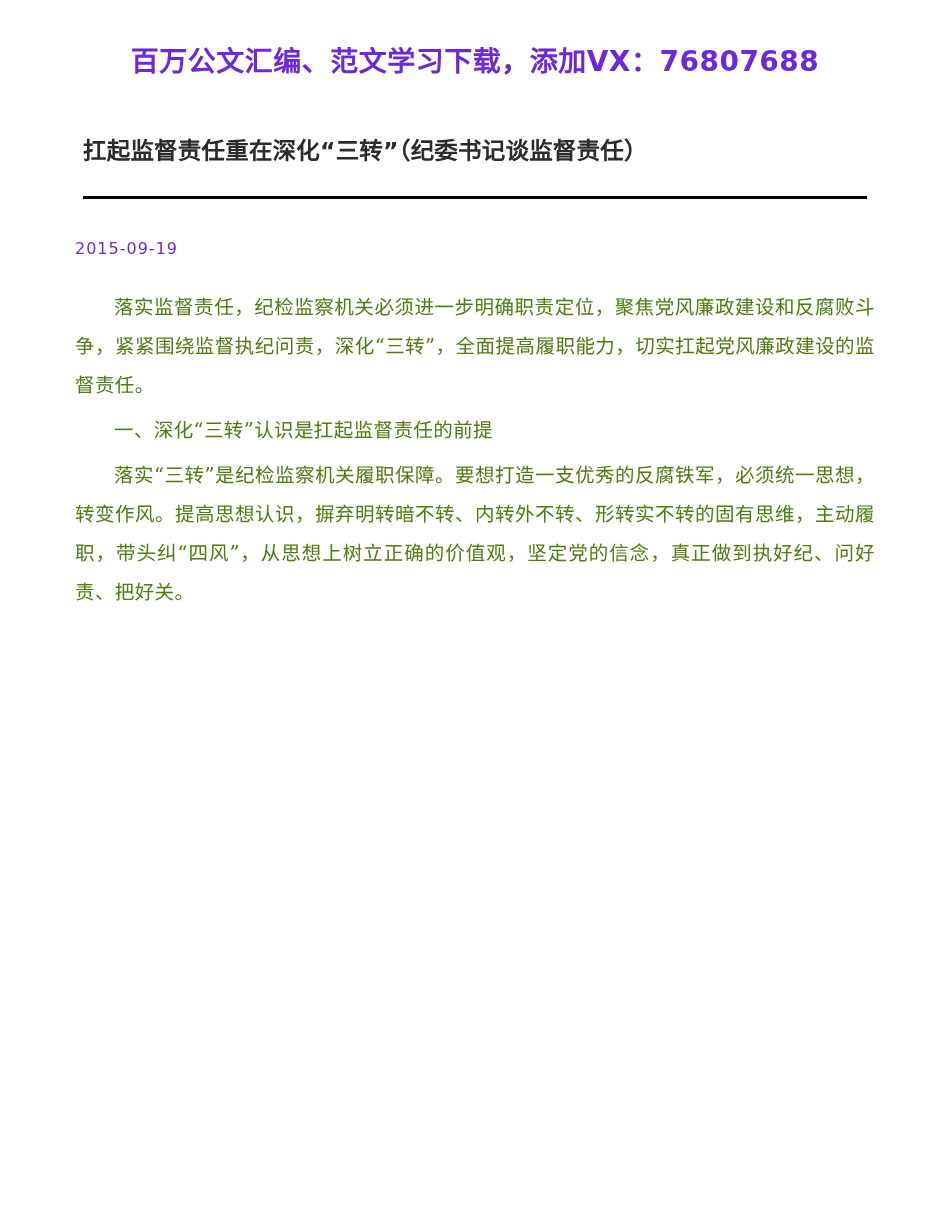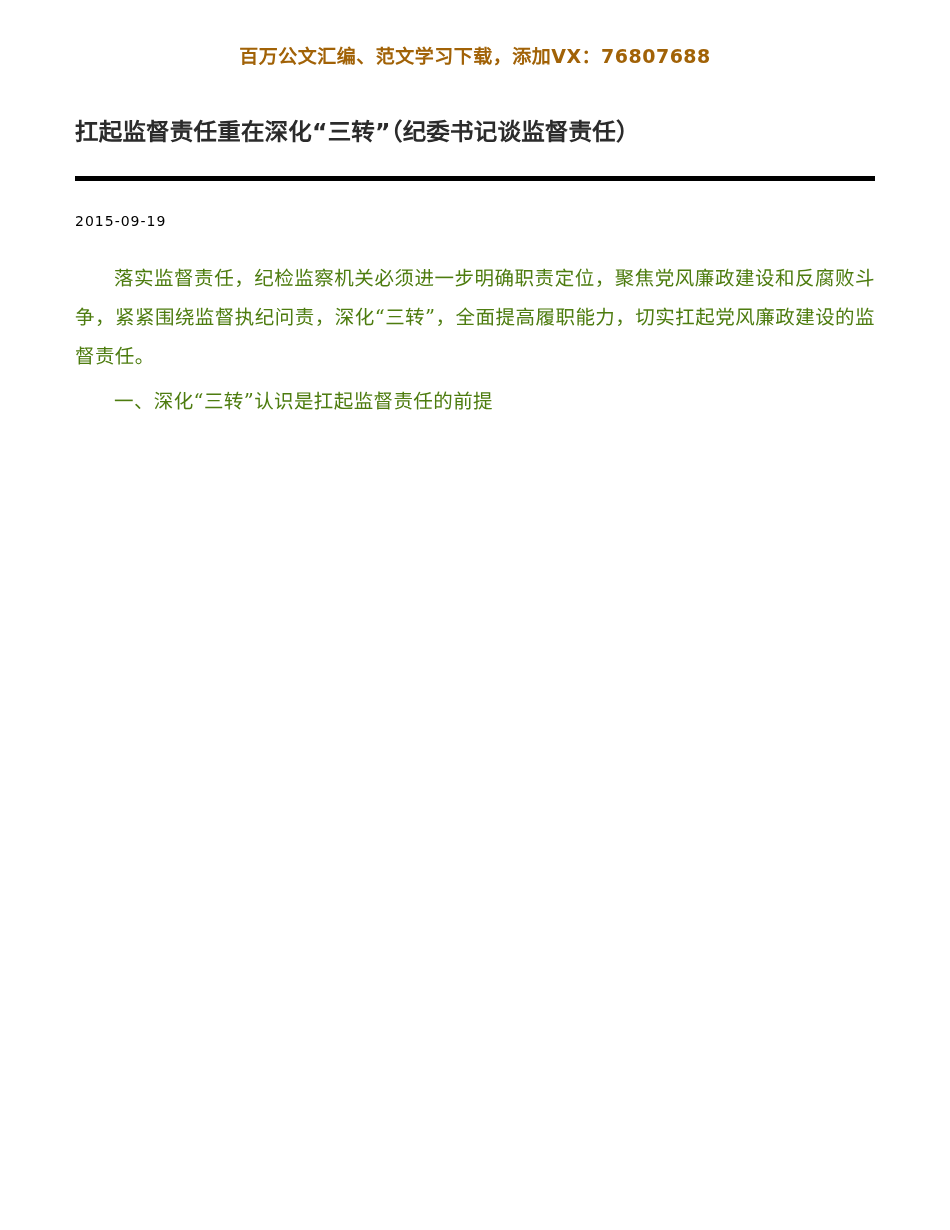--- a/index.html
+++ b/index.html
@@ -24,48 +24,48 @@
     background: #ffffff;
   }
   .promo-banner {
     width: 100%;
     text-align: center;
     margin-top: 44px;
     margin-bottom: 0;
   }
   .promo-banner .promo-text {
     display: inline-block;
-    color: #a16207;
+    color: #6d28d9;
     font-family: "DejaVu Sans", "Liberation Sans", sans-serif;
-    font-size: 19px;
+    font-size: 28px;
     font-weight: 700;
     letter-spacing: 0.5px;
     line-height: 1.3;
   }
   .doc-wrap {
     width: 800px;
     margin: 0 auto;
     padding-top: 46px;
   }
   .doc-title {
     font-family: "DejaVu Sans", "Liberation Sans", sans-serif;
     font-size: 23.5px;
     font-weight: 600;
     color: #2b2b2b;
     line-height: 1.5;
     letter-spacing: 0.2px;
     padding: 0 0 26px 0;
-    margin: 0;
-    border-bottom: 5px solid #000000;
+    margin: 8px;
+    border-bottom: 3px solid #000000;
     text-align: left;
   }
   .doc-date {
     font-family: "DejaVu Sans", "Liberation Sans", sans-serif;
-    font-size: 14px;
-    color: #000000;
+    font-size: 16px;
+    color: #6d28d9;
     margin: 0;
     padding: 32px 0 0 0;
     letter-spacing: 1px;
   }
   .doc-body {
     padding-top: 30px;
   }
   .doc-body p {
     font-family: "DejaVu Serif", "Liberation Serif", serif;
     font-size: 19.5px;
@@ -92,16 +92,17 @@
 
   <div class="doc-wrap">
 
     <h1 class="doc-title">扛起监督责任重在深化“三转”（纪委书记谈监督责任）</h1>
 
     <div class="doc-date">2015-09-19</div>
 
     <div class="doc-body">
       <p>落实监督责任，纪检监察机关必须进一步明确职责定位，聚焦党风廉政建设和反腐败斗争，紧紧围绕监督执纪问责，深化“三转”，全面提高履职能力，切实扛起党风廉政建设的监督责任。</p>
       <p class="heading">一、深化“三转”认识是扛起监督责任的前提</p>
+      <p>落实“三转”是纪检监察机关履职保障。要想打造一支优秀的反腐铁军，必须统一思想，转变作风。提高思想认识，摒弃明转暗不转、内转外不转、形转实不转的固有思维，主动履职，带头纠“四风”，从思想上树立正确的价值观，坚定党的信念，真正做到执好纪、问好责、把好关。</p>
     </div>
 
   </div>
 </div>
 
 </body></html>

